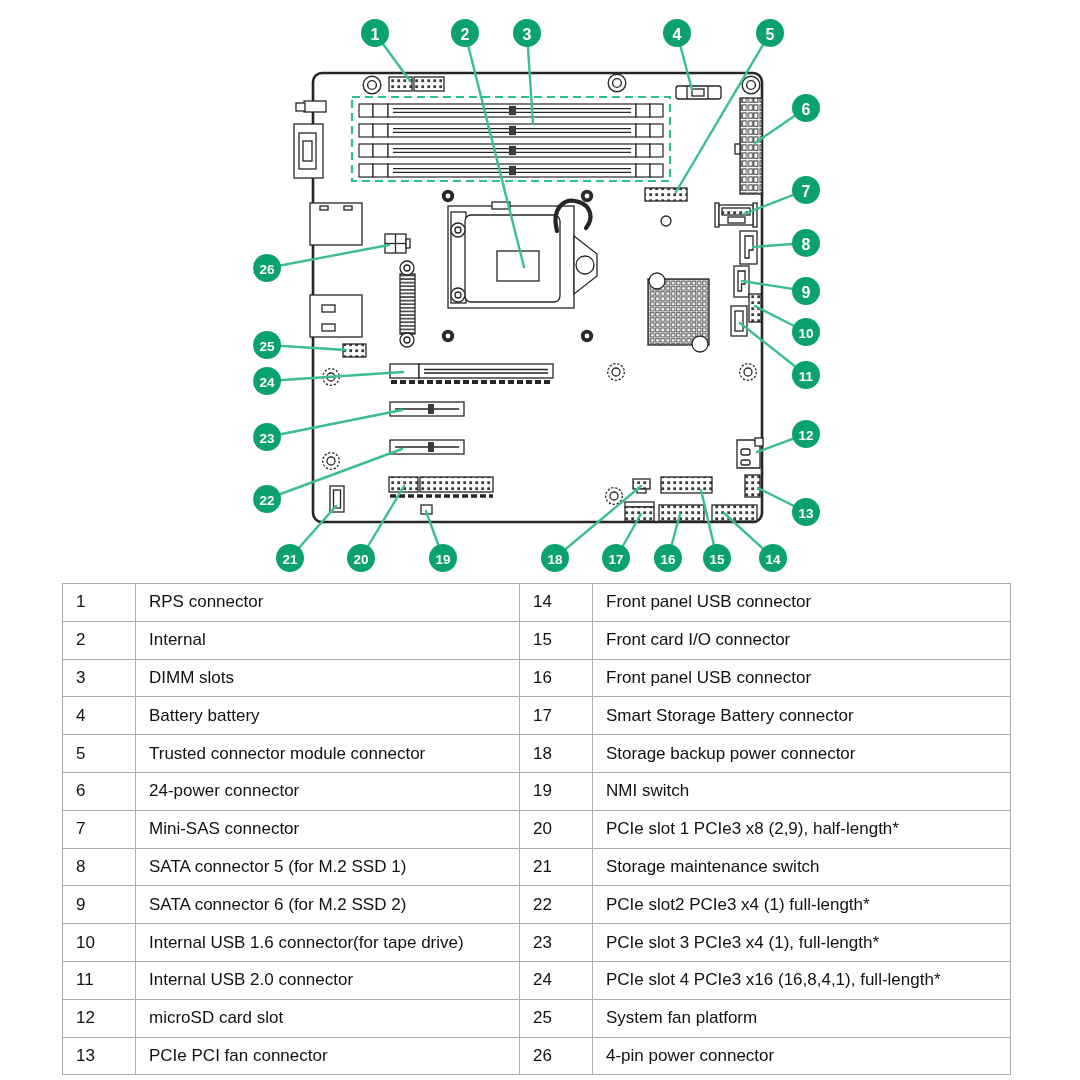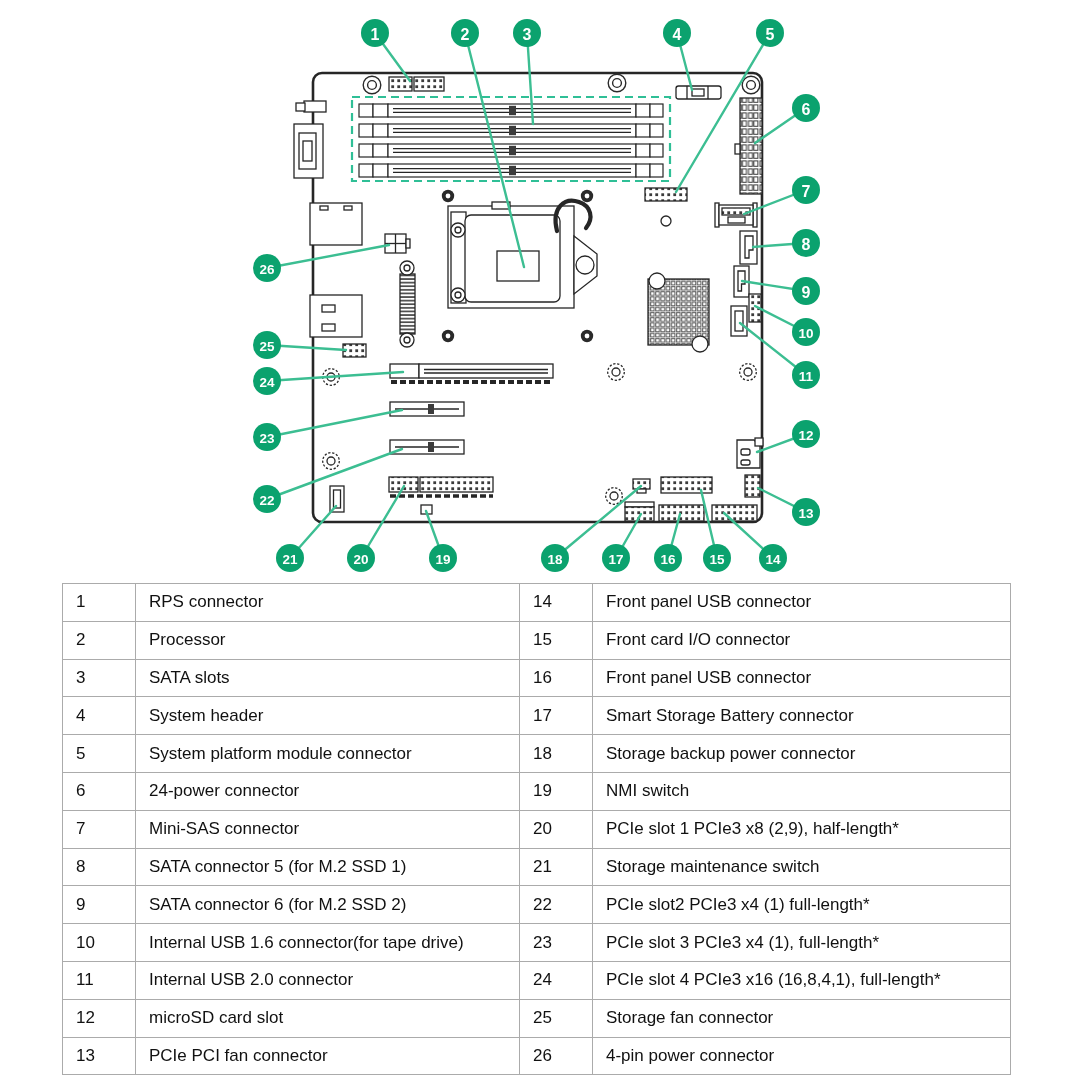--- a/index.html
+++ b/index.html
@@ -323,39 +323,39 @@
       </colgroup>
       <tbody id="legend-body">
           <tr>
             <td>1</td>
             <td>RPS connector</td>
             <td>14</td>
             <td>Front panel USB connector</td>
           </tr>
           <tr>
             <td>2</td>
-            <td>Processor</td>
+            <td>Internal</td>
             <td>15</td>
             <td>Front card I/O connector</td>
           </tr>
           <tr>
             <td>3</td>
-            <td>SATA slots</td>
+            <td>DIMM slots</td>
             <td>16</td>
             <td>Front panel USB connector</td>
           </tr>
           <tr>
             <td>4</td>
-            <td>System header</td>
+            <td>Battery battery</td>
             <td>17</td>
             <td>Smart Storage Battery connector</td>
           </tr>
           <tr>
             <td>5</td>
-            <td>System platform module connector</td>
+            <td>Trusted connector module connector</td>
             <td>18</td>
             <td>Storage backup power connector</td>
           </tr>
           <tr>
             <td>6</td>
             <td>24-power connector</td>
             <td>19</td>
             <td>NMI switch</td>
           </tr>
           <tr>
@@ -385,21 +385,21 @@
           <tr>
             <td>11</td>
             <td>Internal USB 2.0 connector</td>
             <td>24</td>
             <td>PCIe slot 4 PCIe3 x16 (16,8,4,1), full-length*</td>
           </tr>
           <tr>
             <td>12</td>
             <td>microSD card slot</td>
             <td>25</td>
-            <td>Storage fan connector</td>
+            <td>System fan platform</td>
           </tr>
           <tr>
             <td>13</td>
             <td>PCIe PCI fan connector</td>
             <td>26</td>
             <td>4-pin power connector</td>
           </tr>
         </tbody>
     </table>
   </div>

